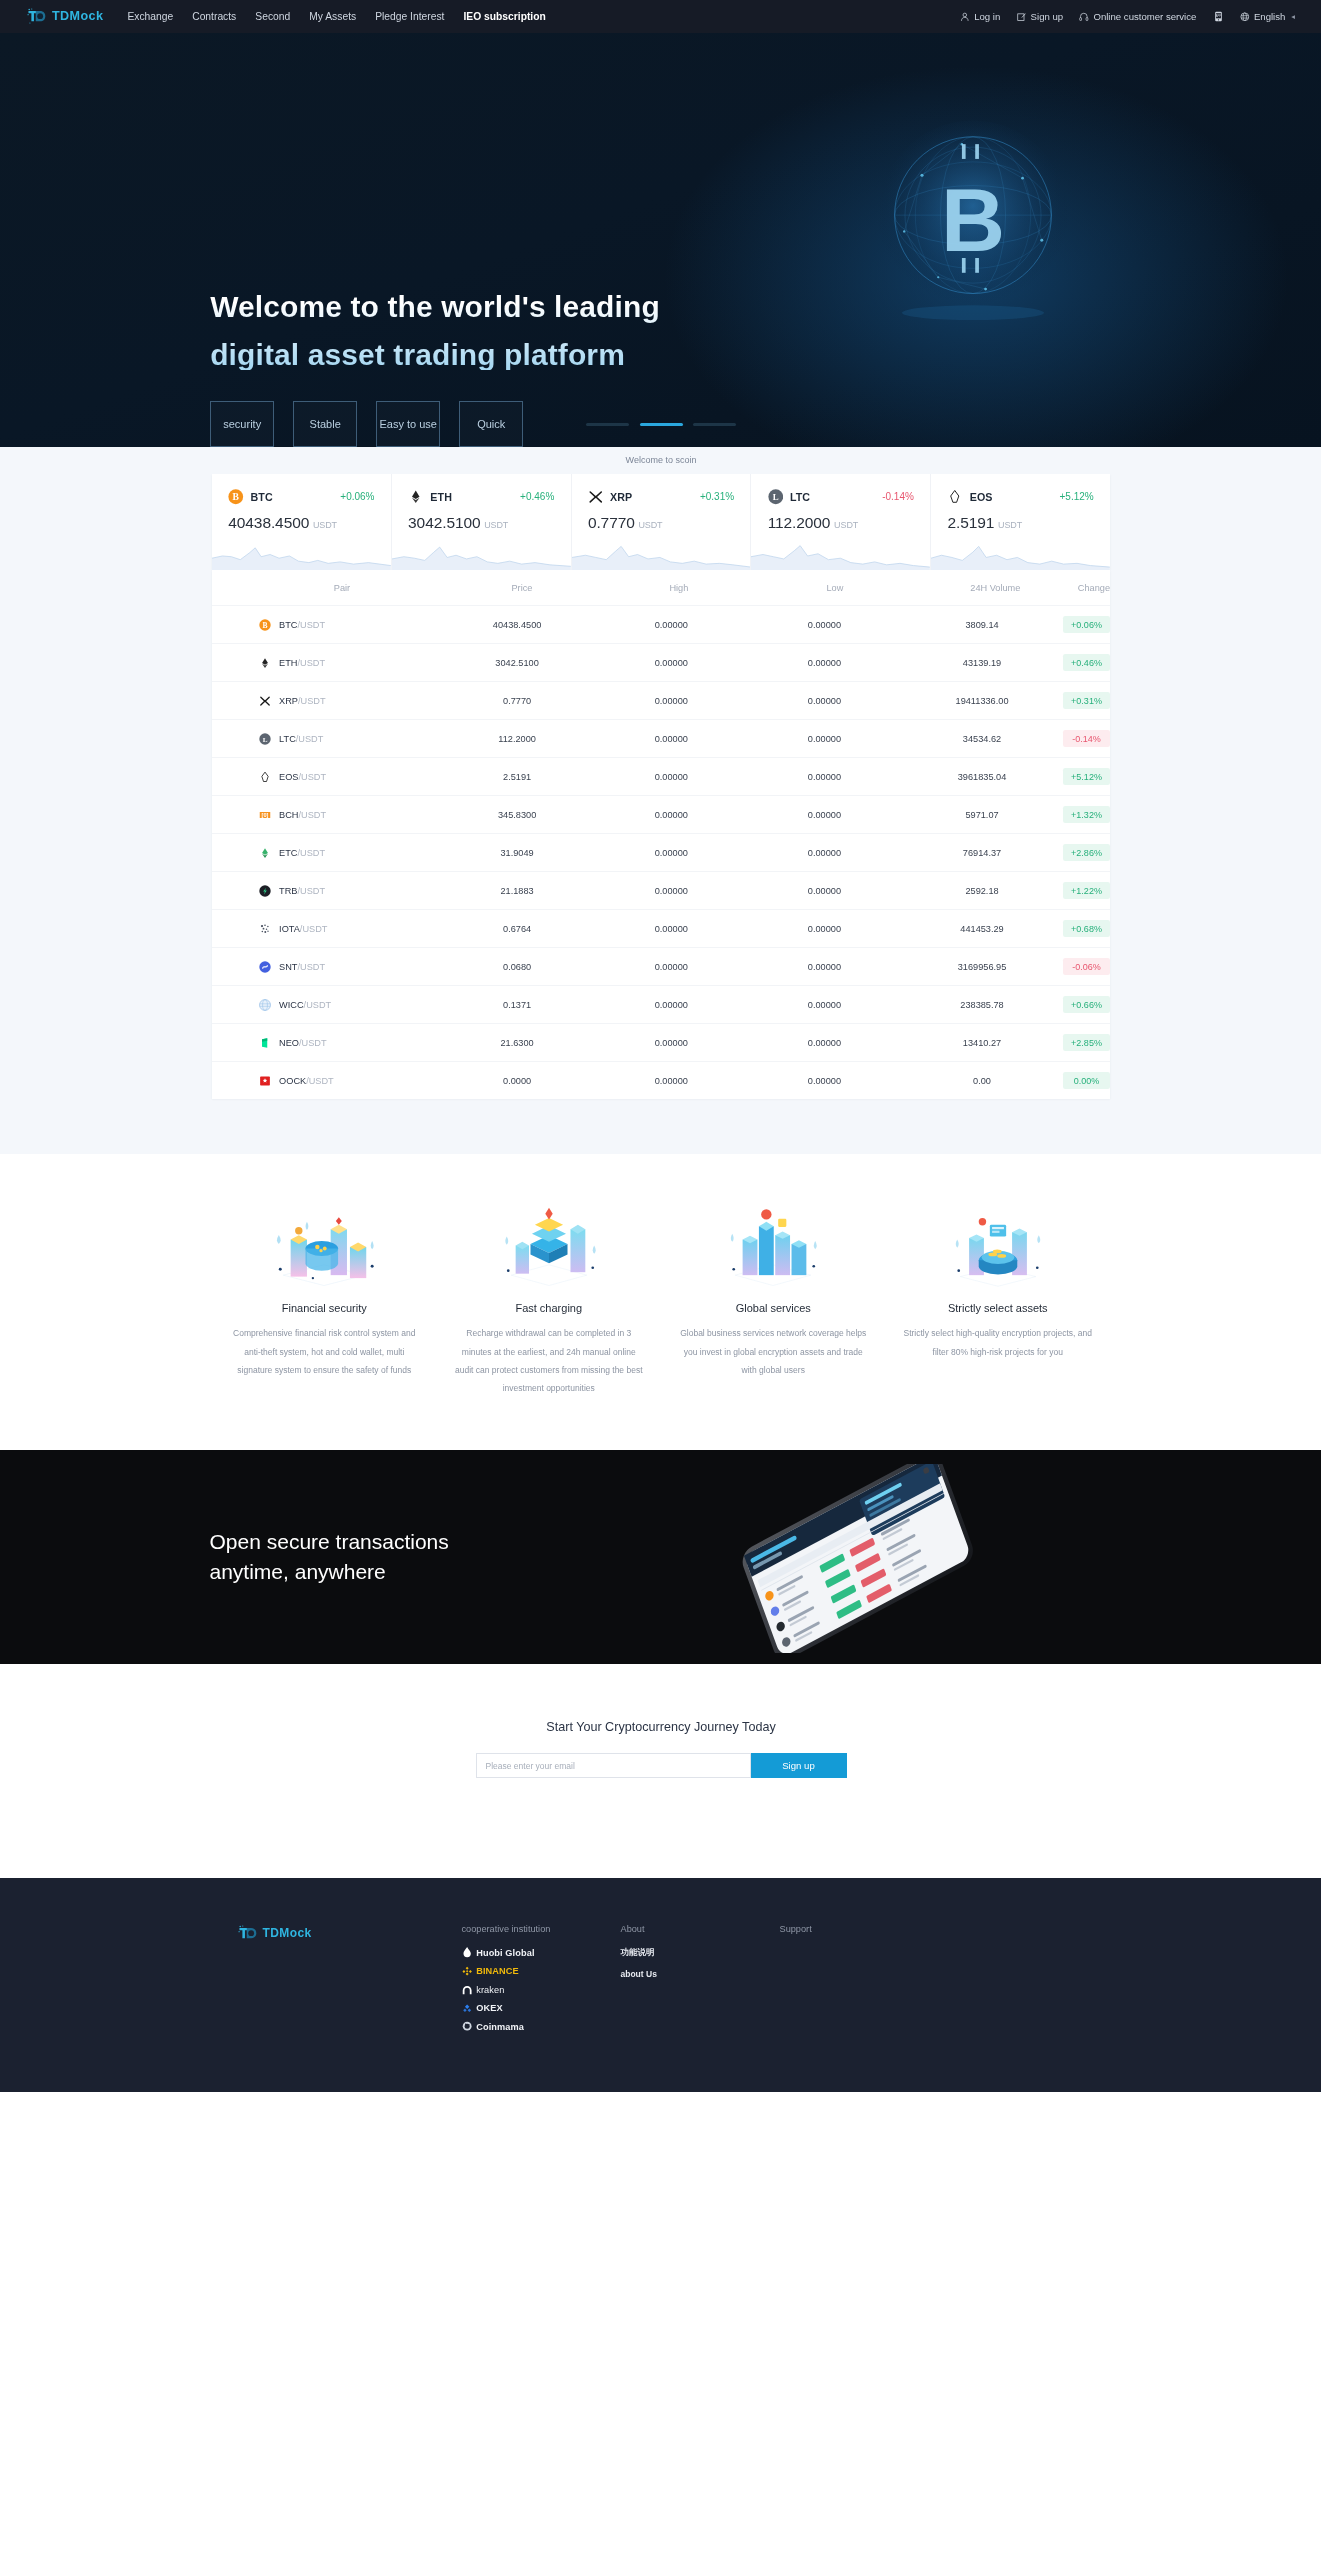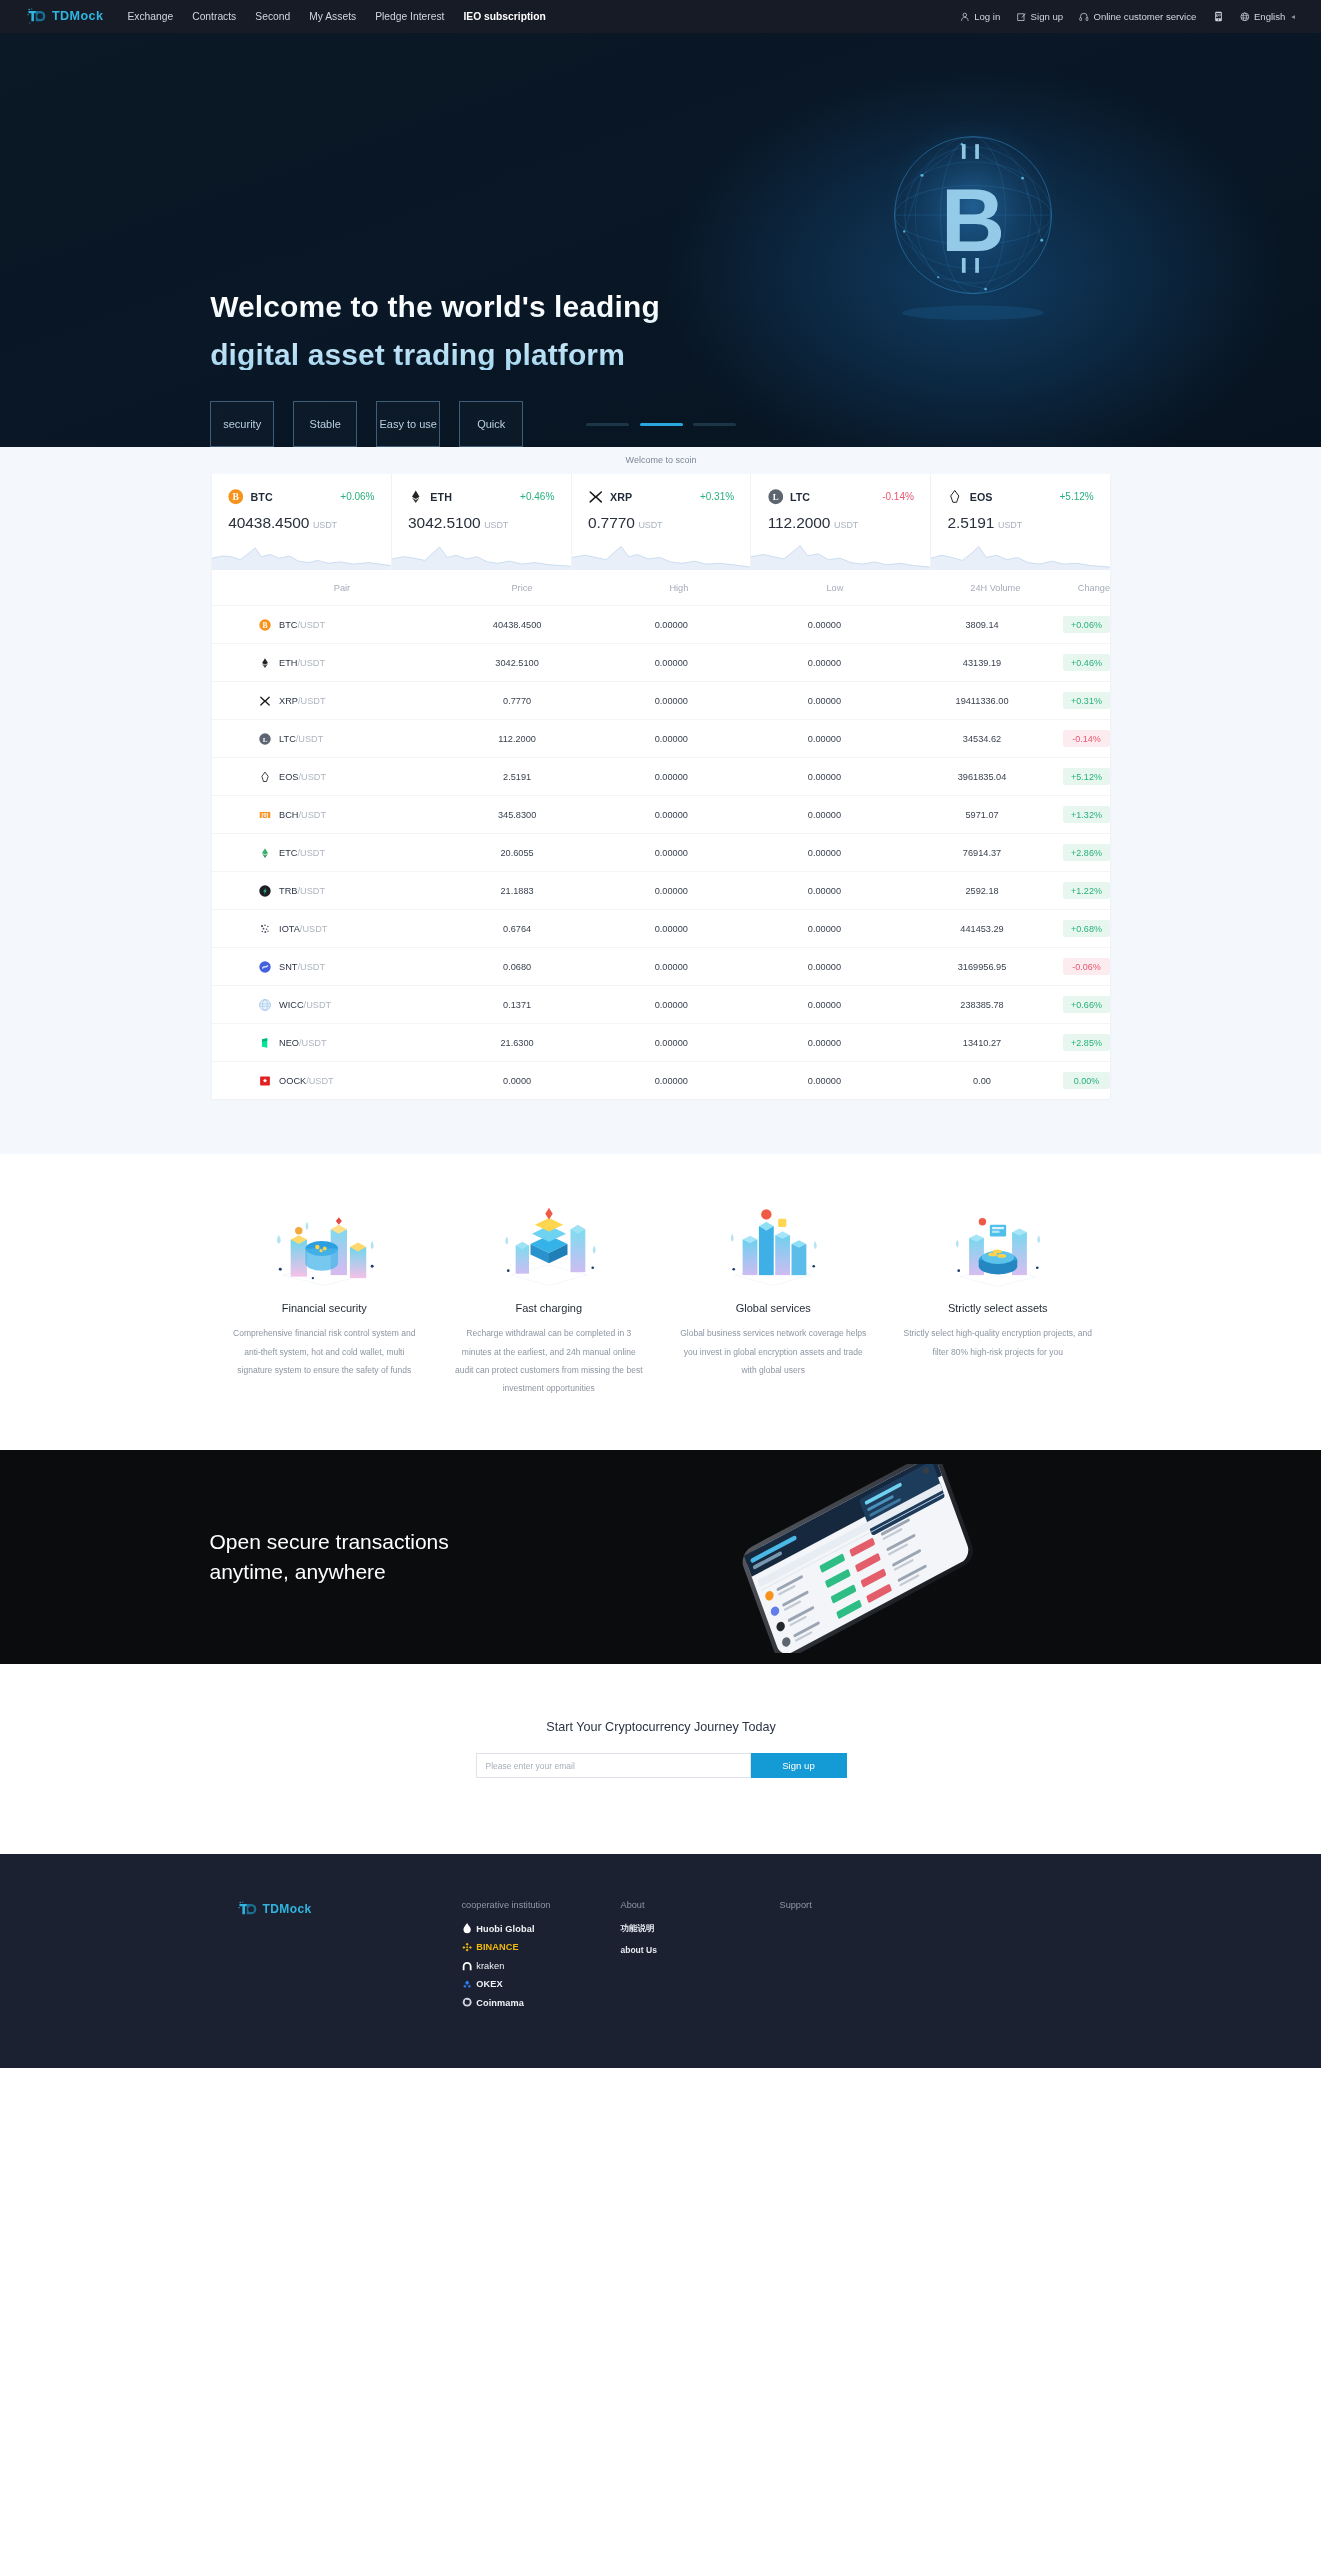--- a/index.html
+++ b/index.html
@@ -135,21 +135,21 @@
   .feat-desc { margin-top:10.3px; font-size:8.5px; line-height:2.15; color:#8d95a3; }
 
   
   .appband { background:#0b0c0e; height:214px; overflow:hidden; }
   .appband-in { width:909px; margin:0 auto; display:flex; align-items:center; height:100%; position:relative; }
   .appband h2 { font-size:21px; font-weight:400; color:#fff; line-height:1.45; padding-left:3px; }
   .phone-wrap { position:absolute; right:50px; top:13.3px; width:414px; height:189px; }
   .phone-wrap svg { display:block; width:100%; height:100%; }
 
   
-  .news { background:#fff; padding:56px 0 76px; text-align:center; }
+  .news { background:#fff; padding:56px 0 100px; text-align:center; }
   .news h3 { font-size:12.6px; font-weight:400; color:#2b3445; }
   .news-form { margin-top:19px; display:flex; justify-content:center; }
   .news-input {
     width:275px; height:24.4px; border:0.7px solid #dfe3ea;
     padding:0 9px; font-size:8.5px; color:#2b3445;
     font-family:"Liberation Sans", sans-serif; outline:none; background:#fff;
   }
   .news-input::placeholder { color:#a7aeba; }
   .news-btn {
     width:96px; height:24.4px; border:none; background:#149bd6;
@@ -555,21 +555,21 @@
         <div class="mcell c-pair">
           <span class="mi">
               <svg width="12" height="12" viewBox="0 0 16 16">
                 <path d="M8 1.5 L11.9 8 L8 10.3 L4.1 8 Z" fill="#37b36b"></path>
                 <path d="M8 11.3 L11.9 9 L8 14.5 L4.1 9 Z" fill="#2b9455"></path>
               </svg>
             </span>
           <span class="pair-base">ETC</span>
             <span class="pair-quote">/USDT</span>
         </div>
-        <div class="mcell c-price up">20.6055</div>
+        <div class="mcell c-price up">31.9049</div>
         <div class="mcell c-high">0.00000</div>
         <div class="mcell c-low">0.00000</div>
         <div class="mcell c-vol">76914.37</div>
         <div class="mcell c-chg">
             <span class="chgpill up">+2.86%</span>
           </div>
       </div>
 
       <div class="mrow data">
         <div class="mcell c-pair">

